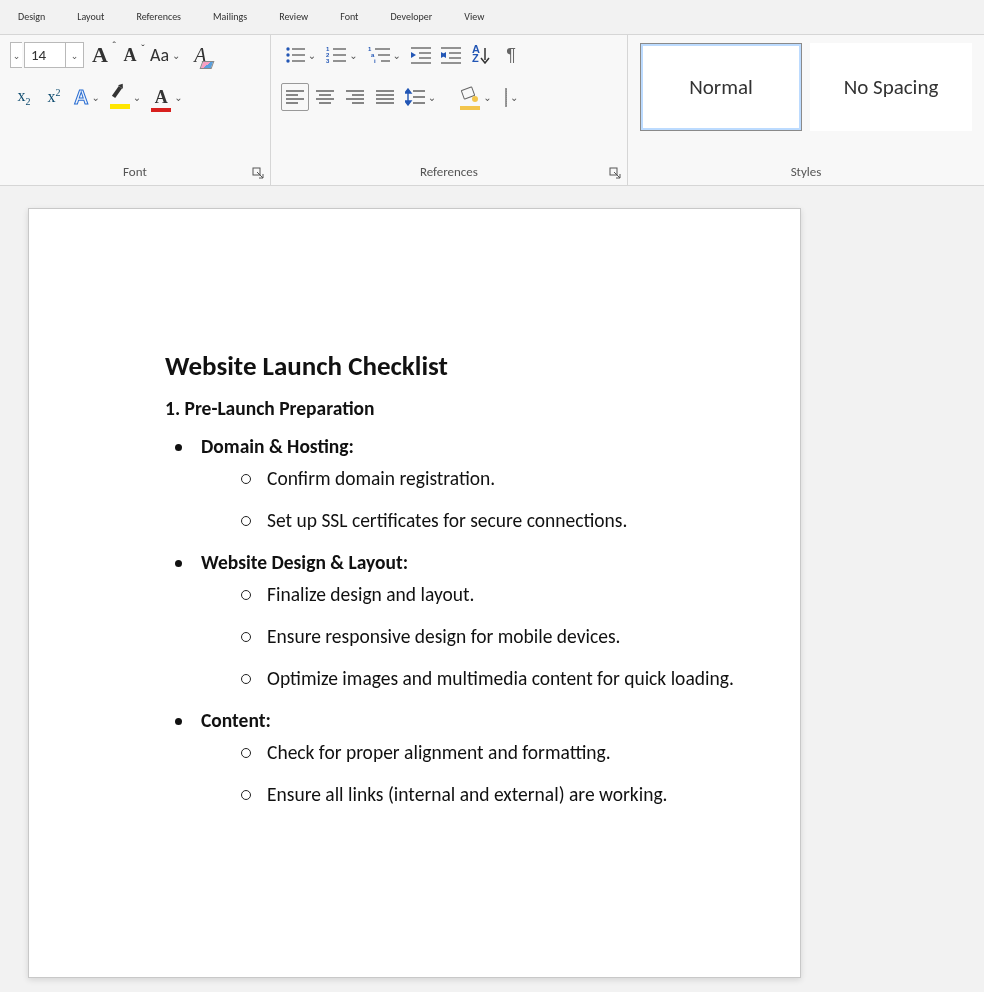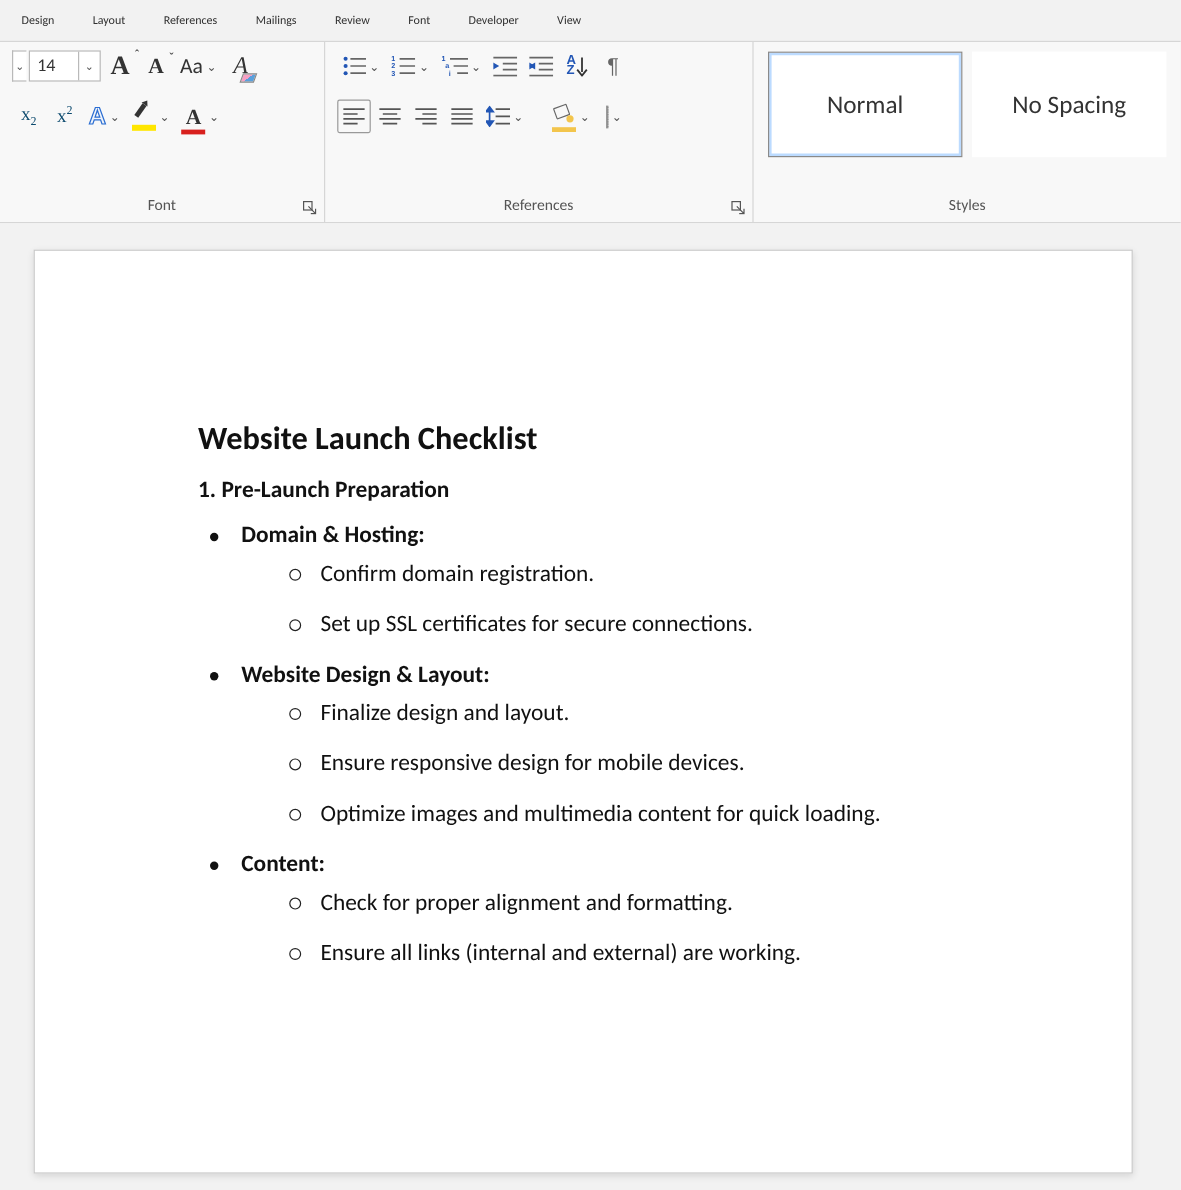--- a/index.html
+++ b/index.html
@@ -169,21 +169,21 @@
   .style-card.nospacing{ border:none; }
   
   .doc-area{
     position:relative;
     height: calc(992px - 34px - 152px);
     background:#f2f2f2;
     padding-top:22px;
   }
   .page{
     margin-left:28px;
-    width: 916px;
+    width: 773px;
     min-height: 770px;
     background:#fff;
     border:1px solid #c8c8c8;
     box-shadow:0 2px 6px rgba(0,0,0,.12);
     padding:140px 50px 20px 136px;
     font-family: Calibri, Arial, sans-serif;
     color:#111;
   }
   .page h1{
     font-size:27px; font-weight:700; margin:0 0 14px;

